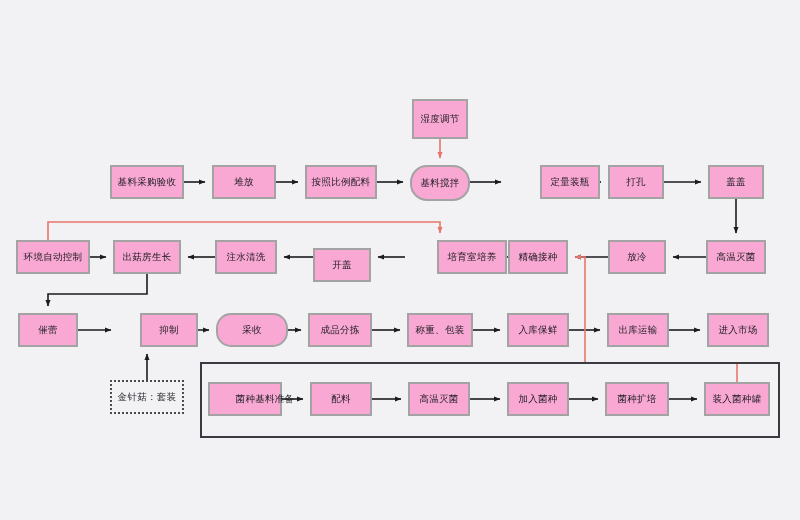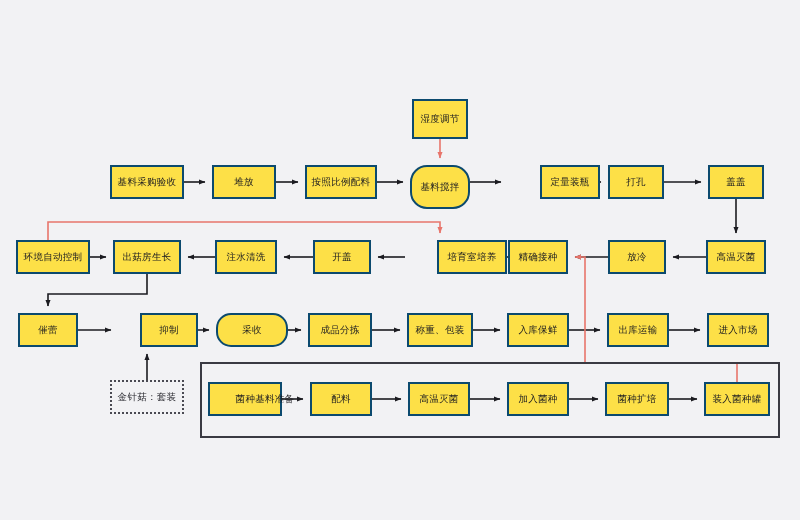--- a/index.html
+++ b/index.html
@@ -15,22 +15,22 @@
     overflow: hidden;
   }
   #canvas {
     position: relative;
     width: 800px;
     height: 520px;
   }
   .node {
     position: absolute;
     box-sizing: border-box;
-    background: #fde047;
-    border: 2px solid #0c4a6e;
+    background: #f9a8d4;
+    border: 2px solid #a3a3a3;
     display: flex;
     align-items: center;
     justify-content: center;
     font-size: 9.5px;
     color: #1b1b20;
     letter-spacing: 0.3px;
     line-height: 1.1;
     text-align: center;
     white-space: nowrap;
   }
@@ -114,30 +114,30 @@
     </g>
   </svg>
 
   <div class="group-box" style="left:200px; top:362px; width:580px; height:76px;"></div>
 
   <div class="node" style="left:412px; top:99px; width:56px; height:40px;">湿度调节</div>
 
   <div class="node" style="left:110px; top:165px; width:74px; height:34px;">基料采购验收</div>
   <div class="node" style="left:212px; top:165px; width:64px; height:34px;">堆放</div>
   <div class="node" style="left:305px; top:165px; width:72px; height:34px;">按照比例配料</div>
-  <div class="node" style="left:410px; top:165px; width:60px; height:44px;border-radius:17px;">基料搅拌</div>
+  <div class="node" style="left:410px; top:165px; width:60px; height:36px;border-radius:17px;">基料搅拌</div>
   <div class="node" style="left:508px; top:165px; width:60px; height:34px;margin-left:32px;">定量装瓶</div>
   <div class="node" style="left:608px; top:165px; width:56px; height:34px;">打孔</div>
   <div class="node" style="left:708px; top:165px; width:56px; height:34px;">盖盖</div>
 
   <div class="node" style="left:706px; top:240px; width:60px; height:34px;">高温灭菌</div>
   <div class="node" style="left:608px; top:240px; width:58px; height:34px;">放冷</div>
   <div class="node" style="left:508px; top:240px; width:60px; height:34px;">精确接种</div>
   <div class="node" style="left:405px; top:240px; width:70px; height:34px;margin-left:32px;">培育室培养</div>
-  <div class="node" style="left:313px; top:240px; width:58px; height:34px;">开盖</div>
+  <div class="node" style="left:313px; top:248px; width:58px; height:34px;">开盖</div>
   <div class="node" style="left:215px; top:240px; width:62px; height:34px;">注水清洗</div>
   <div class="node" style="left:113px; top:240px; width:68px; height:34px;">出菇房生长</div>
   <div class="node" style="left:16px; top:240px; width:74px; height:34px;">环境自动控制</div>
 
   <div class="node" style="left:18px; top:313px; width:60px; height:34px;">催蕾</div>
   <div class="node" style="left:108px; top:313px; width:58px; height:34px;margin-left:32px;">抑制</div>
   <div class="node" style="left:216px; top:313px; width:72px; height:34px;border-radius:15px;">采收</div>
   <div class="node" style="left:308px; top:313px; width:64px; height:34px;">成品分拣</div>
   <div class="node" style="left:407px; top:313px; width:66px; height:34px;">称重、包装</div>
   <div class="node" style="left:507px; top:313px; width:62px; height:34px;">入库保鲜</div>

